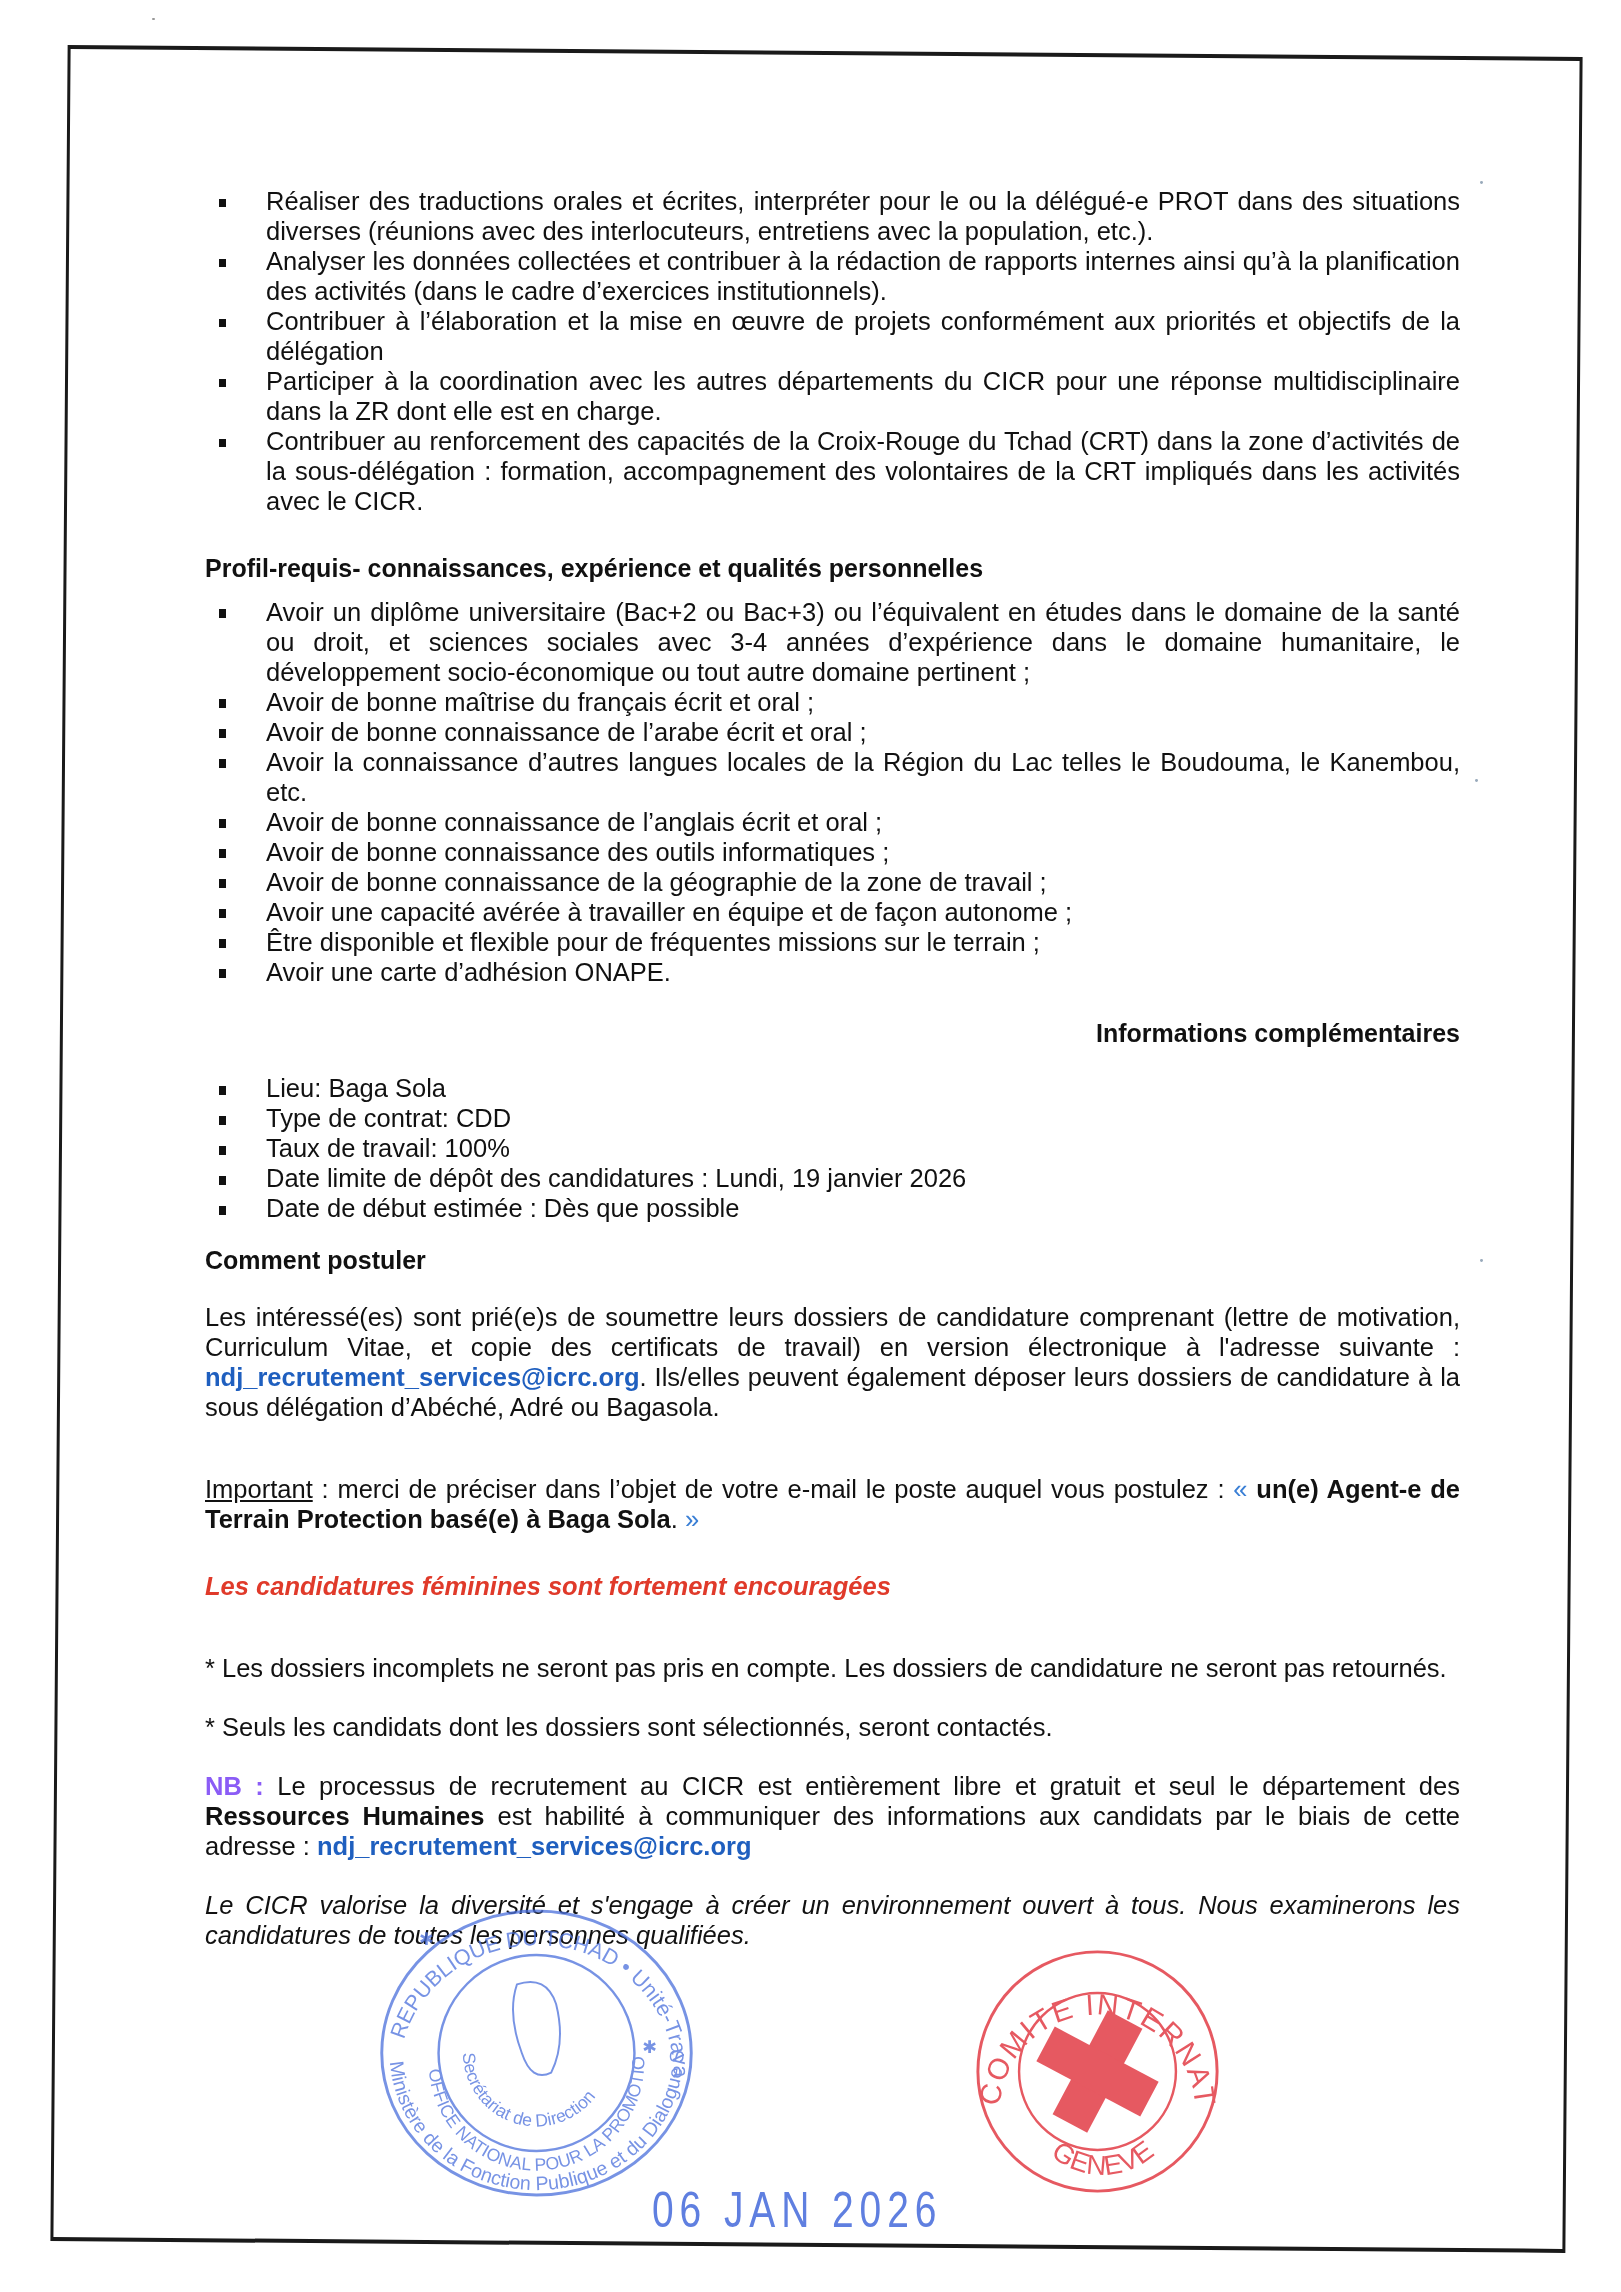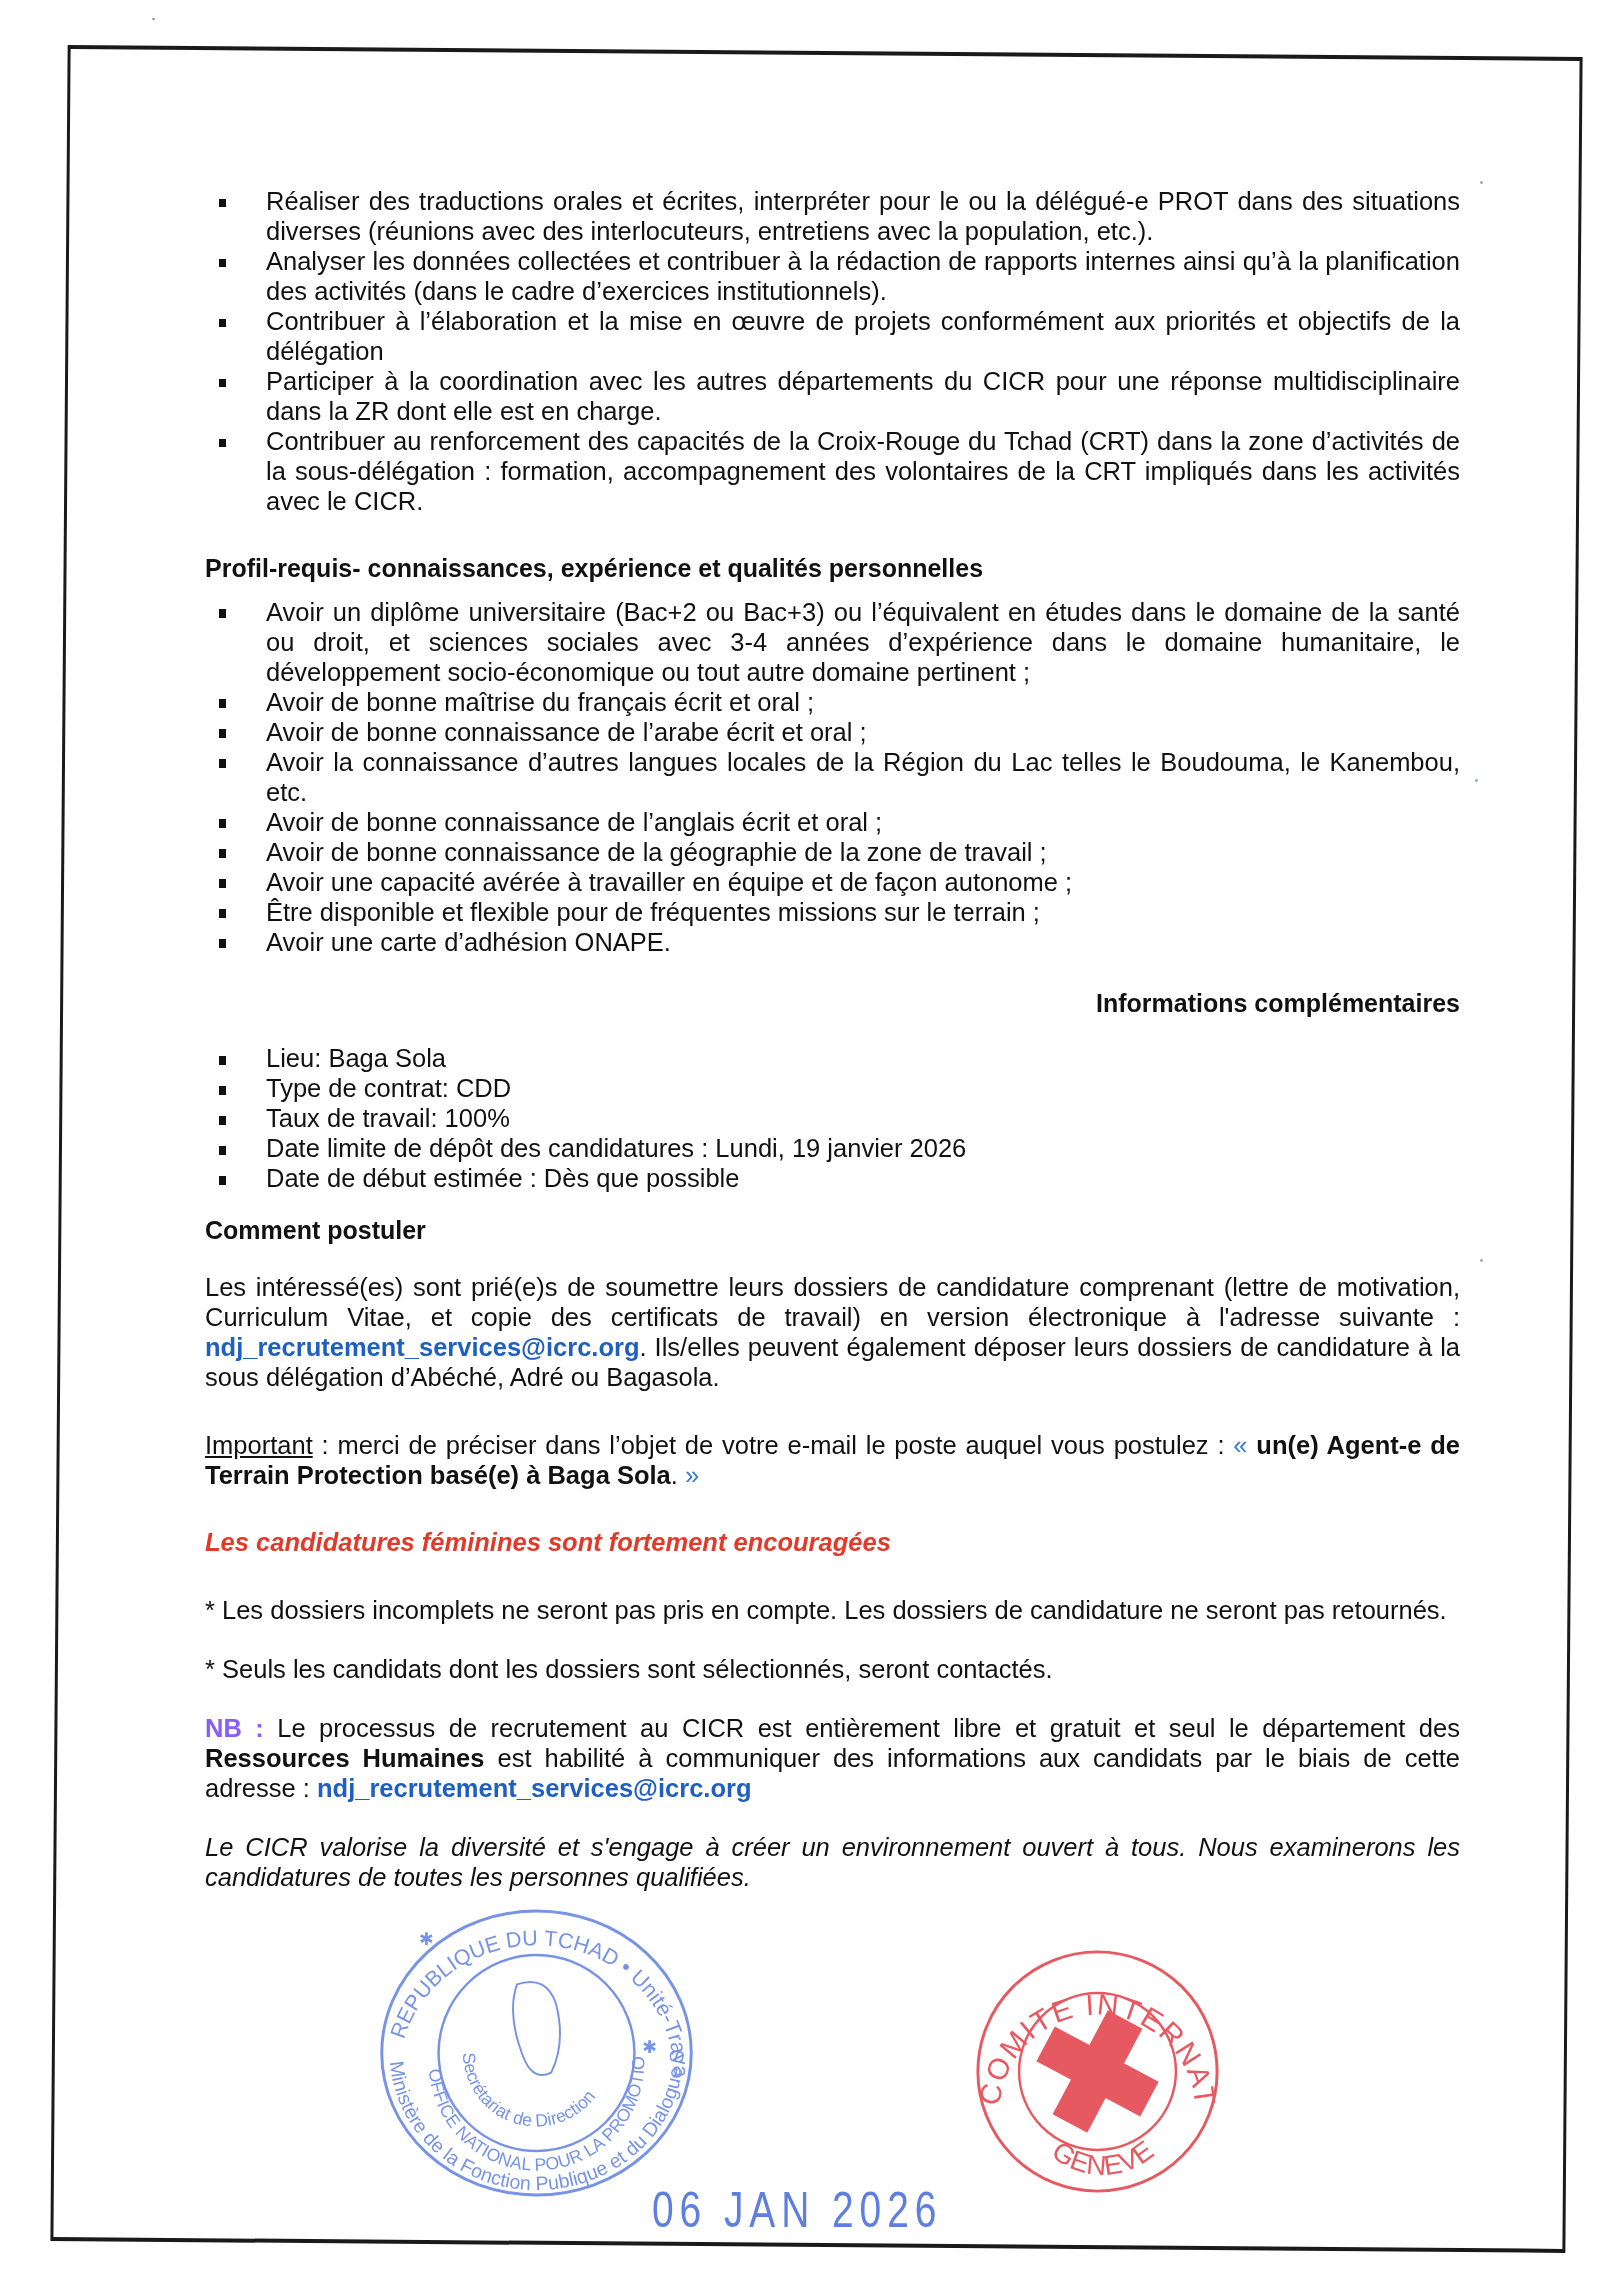--- a/index.html
+++ b/index.html
@@ -16,21 +16,21 @@
     .h-profil { margin-top: 37px; margin-bottom: 13.7px; }
     .h-info { margin-top: 31px; margin-bottom: 25.5px; text-align: right; }
     .h-postuler { margin-top: 21.6px; margin-bottom: 27.4px; }
     p { margin: 0; text-align: justify; }
     .email { color: #1f5fbf; font-weight: bold; }
     .quote { color: #3a7fd5; }
     .red-note { color: #e03a2a; font-style: italic; font-weight: bold; margin-top: 37px; }
     .underline { text-decoration: underline; }
     .nb-label { color: #8b5cf6; font-weight: bold; }
     .italic { font-style: italic; }
-    .gap-l { margin-top: 38px; }
+    .gap-l { margin-top: 52px; }
     .gap-m { margin-top: 29px; }
     .stamp-blue { position: absolute; left: 370px; top: 1906px; width: 333px; height: 294px; }
     .stamp-red { position: absolute; left: 970px; top: 1946px; width: 255px; height: 250px; }
     .date-stamp { position: absolute; left: 652px; top: 2181px; color: #5f7fe0; font-family: "Liberation Sans Narrow","Liberation Sans", sans-serif;
                   font-size: 39px; letter-spacing: 5.9px; transform: scaleY(1.3); transform-origin: left top; }
     .speck { position: absolute; width: 2.9px; height: 2.9px; background: #9ab; border-radius: 50%; }
   </style>
 </head>
 <body>
 
@@ -46,20 +46,21 @@
     <li>Contribuer au renforcement des capacités de la Croix-Rouge du Tchad (CRT) dans la zone d’activités de la sous-délégation : formation, accompagnement des volontaires de la CRT impliqués dans les activités avec le CICR.</li>
   </ul>
 
   <h3 class="h-profil">Profil-requis- connaissances, expérience et qualités personnelles</h3>
   <ul class="sq">
     <li>Avoir un diplôme universitaire (Bac+2 ou Bac+3) ou l’équivalent en études dans le domaine de la santé ou droit, et sciences sociales avec 3-4 années d’expérience dans le domaine humanitaire, le développement socio-économique ou tout autre domaine pertinent ;</li>
     <li>Avoir de bonne maîtrise du français écrit et oral ;</li>
     <li>Avoir de bonne connaissance de l’arabe écrit et oral ;</li>
     <li>Avoir la connaissance d’autres langues locales de la Région du Lac telles le Boudouma, le Kanembou, etc.</li>
     <li>Avoir de bonne connaissance de l’anglais écrit et oral ;</li>
+    <li>Avoir de bonne connaissance des outils informatiques ;</li>
     <li>Avoir de bonne connaissance de la géographie de la zone de travail ;</li>
     <li>Avoir une capacité avérée à travailler en équipe et de façon autonome ;</li>
     <li>Être disponible et flexible pour de fréquentes missions sur le terrain ;</li>
     <li>Avoir une carte d’adhésion ONAPE.</li>
   </ul>
 
   <h3 class="h-info">Informations complémentaires</h3>
   <ul class="sq">
     <li>Lieu: Baga Sola</li>
     <li>Type de contrat: CDD</li>

